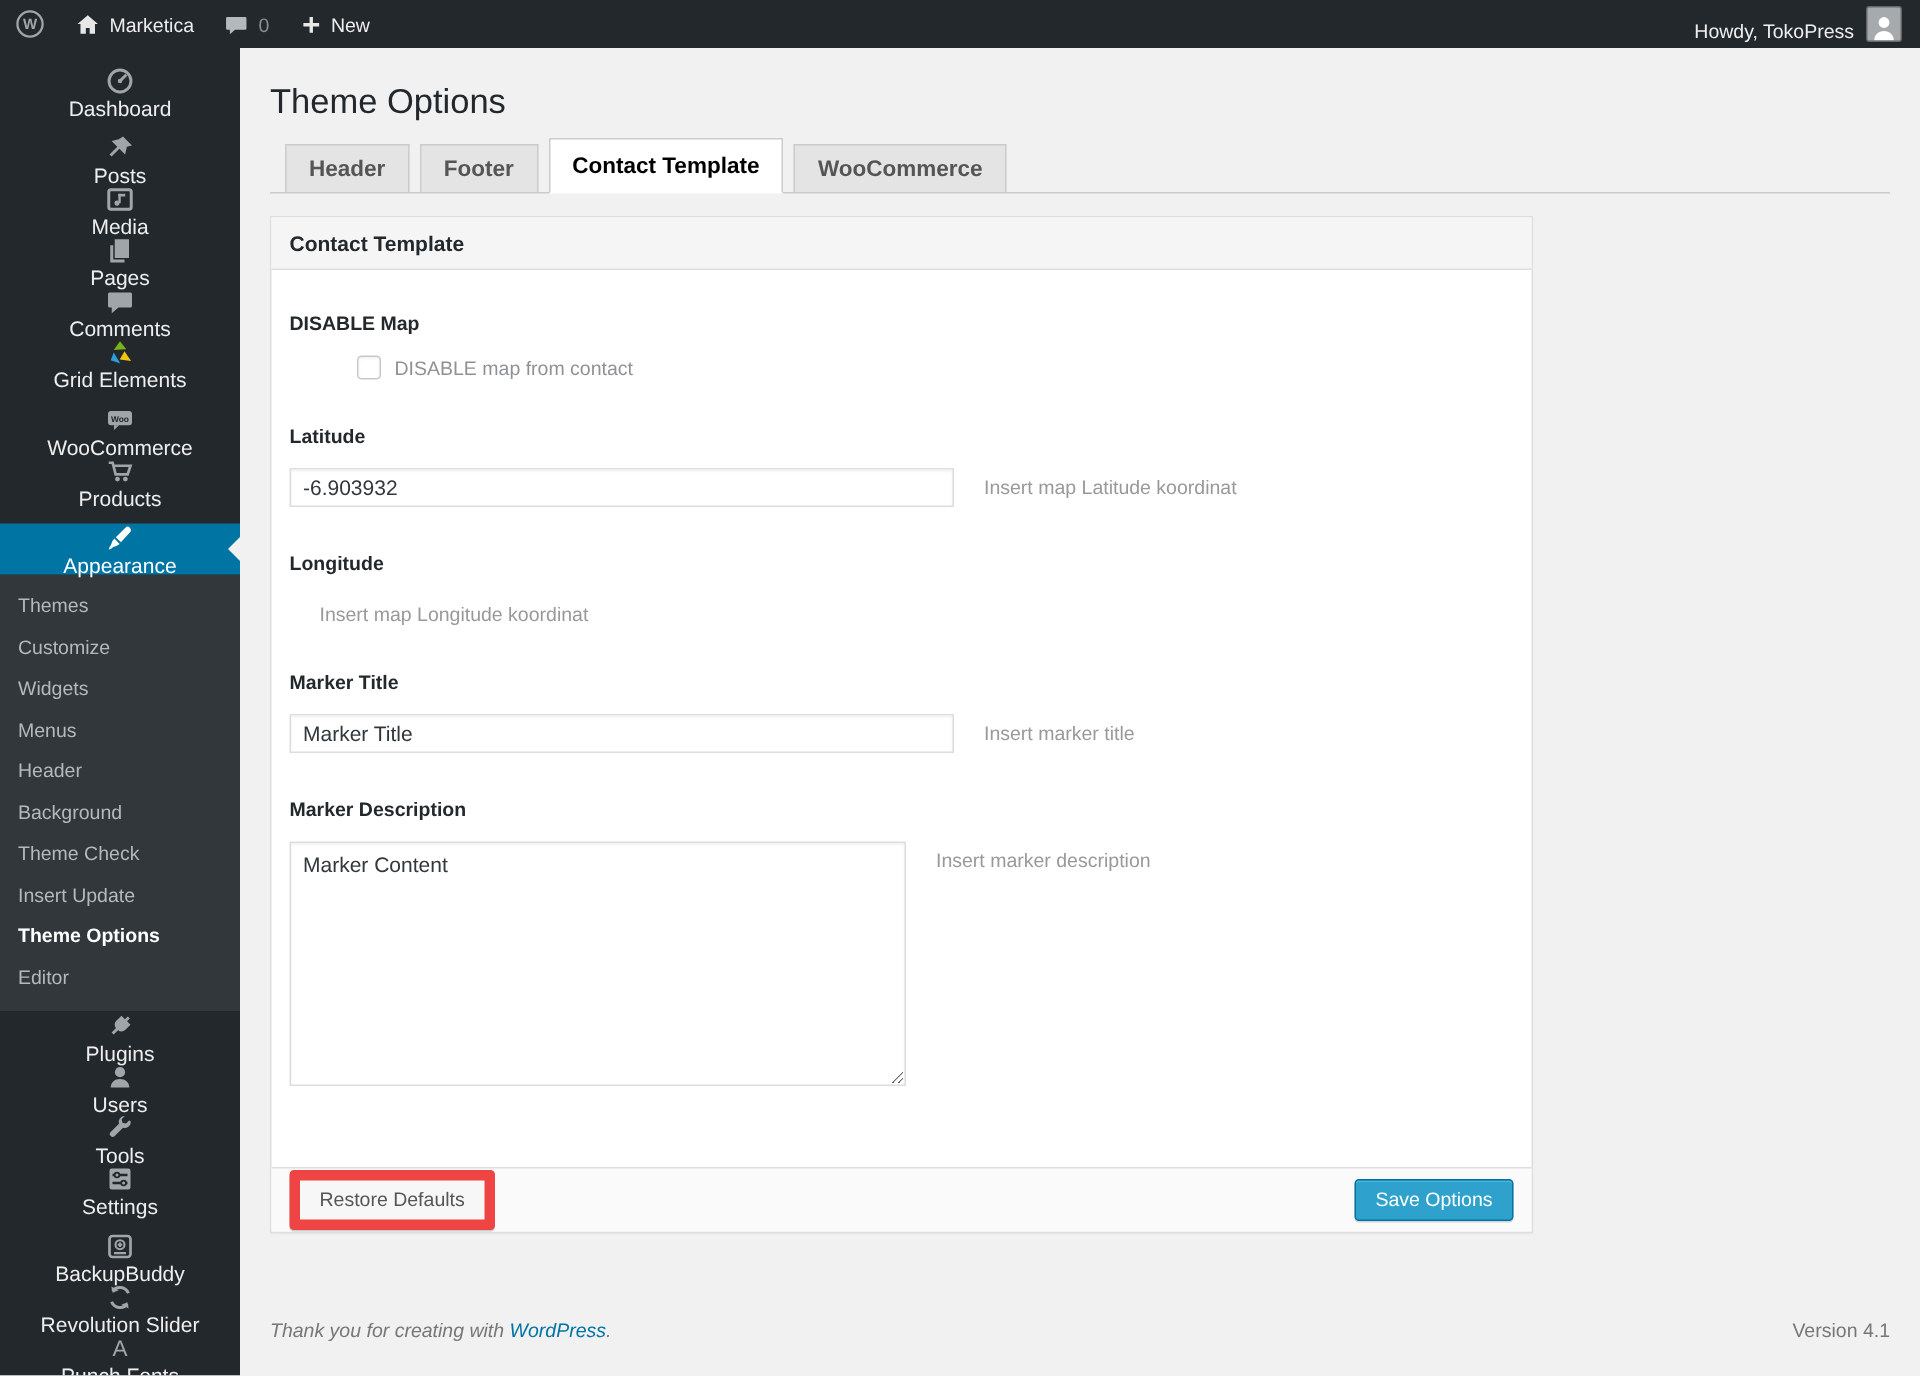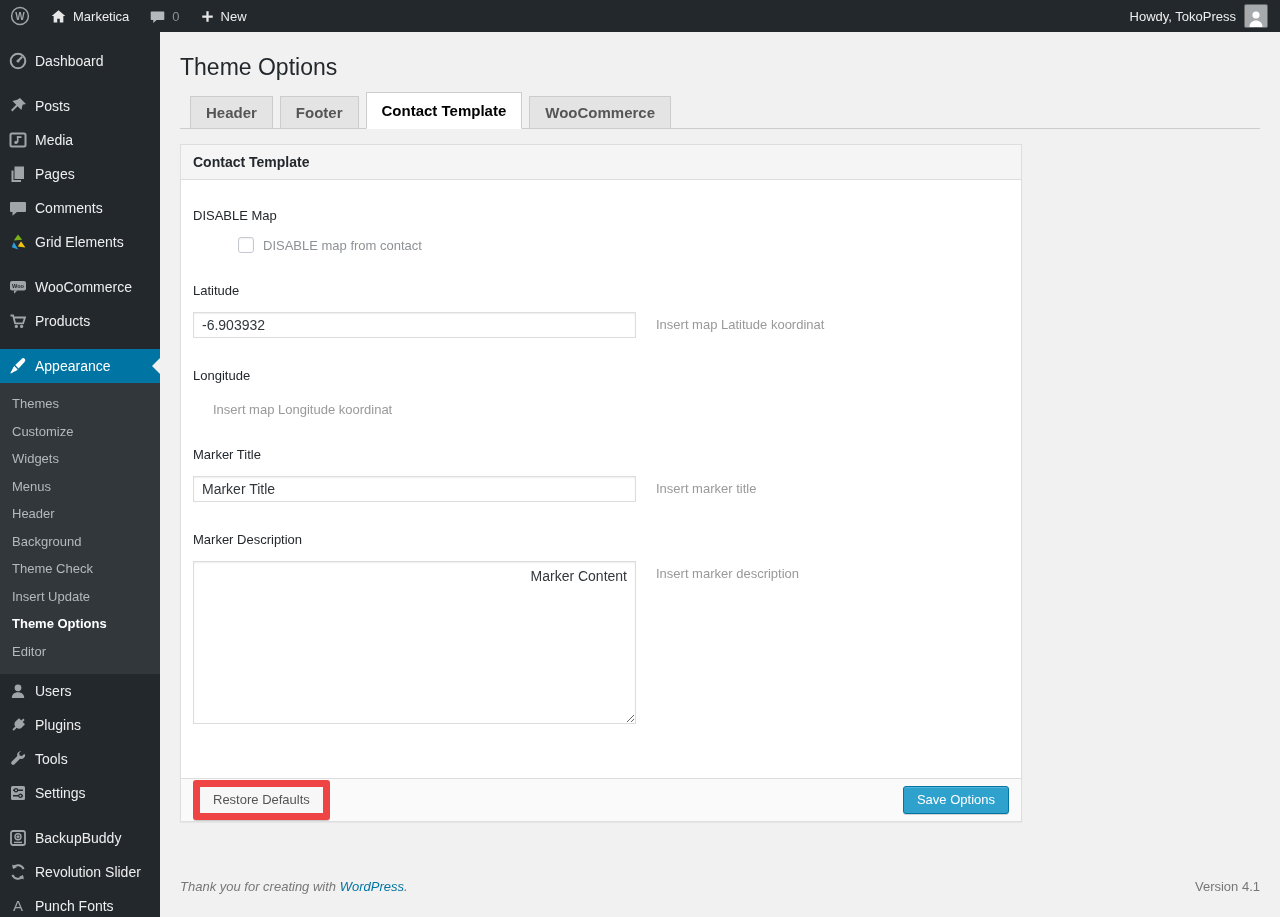--- a/index.html
+++ b/index.html
@@ -7,49 +7,49 @@
   body {
     font-family:"Liberation Sans", sans-serif;
     background:#f1f1f1; color:#444;
     position:relative; overflow:hidden;
   }
   
   .admin-bar{position:absolute;top:0;left:0;right:0;height:32px;background:#23282d;display:flex;align-items:center;justify-content:space-between;color:#eee;font-size:13px;z-index:30;}
   .ab-left,.ab-right{display:flex;align-items:center;height:100%;}
   .ab-item{display:flex;align-items:center;gap:6px;padding:0 10px;height:100%;cursor:pointer;}
   .ab-item .num{color:#8c8f94;}
-  .howdy{display:flex;align-items:center;gap:8px;padding:0 12px;cursor:pointer;}
+  .howdy{display:flex;align-items:flex-end;gap:8px;padding:0 12px;cursor:pointer;}
   .avatar{width:24px;height:24px;background:#a7aaad;border:1px solid #666;border-radius:2px;display:flex;align-items:flex-end;justify-content:center;overflow:hidden;}
   
   .side-menu{position:absolute;top:32px;left:0;width:160px;bottom:0;background:#23282d;color:#eee;font-size:14px;z-index:20;}
   .menu-pad{height:12px;}
   .menu-sep{height:11px;}
-  .menu-item{display:flex;align-items:center;height:34px;cursor:pointer;position:relative;}
+  .menu-item{display:flex;align-items:center;height:34px;cursor:pointer;position:relative;flex-direction:column;}
   .menu-item .mi{width:35px;display:flex;justify-content:center;align-items:center;flex:none;}
   .menu-item .ml{white-space:nowrap;}
   .menu-item.active{background:#0074a2;color:#fff;font-weight:400;}
   .menu-item.active::after{content:"";position:absolute;right:0;top:50%;margin-top:-8px;border:8px solid transparent;border-right-color:#f1f1f1;}
   .submenu{background:#32373c;padding:7px 0 9px;}
   .submenu-item{padding:7px 12px;font-size:13px;line-height:13.5px;color:#b4b9be;cursor:pointer;white-space:nowrap;}
   .submenu-item.current{color:#fff;font-weight:bold;}
   .icon svg{display:block;}
   
   .content{position:absolute;top:32px;left:160px;right:0;bottom:0;background:#f1f1f1;padding:0 20px;}
   .page-title{font-size:23px;font-weight:400;color:#23282d;padding:21px 0 10px;line-height:29px;}
   .nav-tabs{display:flex;align-items:flex-end;border-bottom:1px solid #ccc;padding-left:10px;}
   .nav-tab{background:#e4e4e4;border:1px solid #ccc;border-bottom:none;color:#555;font-size:15px;font-weight:600;padding:7px 15px;margin-right:7px;cursor:pointer;line-height:17px;}
   .nav-tab.active{background:#fff;color:#000;font-weight:700;padding:9px 15px 9px;margin-bottom:-1px;border-bottom:1px solid #fff;}
   .panel{margin-top:15px;width:842px;background:#fff;border:1px solid #dedede;box-shadow:0 1px 1px rgba(0,0,0,.04);}
   .panel-header{background:#f5f5f5;border-bottom:1px solid #ddd;padding:9px 12px;font-size:14px;font-weight:bold;color:#23282d;}
   .panel-body{padding:28px 12px 54px;}
   .field-group{margin-bottom:30px;}
-  .field-label{font-size:13px;font-weight:normal;color:#23282d;margin-bottom:14px;}
+  .field-label{font-size:13px;font-weight:bold;color:#23282d;margin-bottom:14px;}
   .field-row{display:flex;align-items:flex-start;}
   .text-input{width:443px;height:26px;border:1px solid #ddd;box-shadow:inset 0 1px 2px rgba(0,0,0,.07);font-size:14px;padding:2px 8px;color:#32373c;background:#fff;font-family:inherit;outline:none;}
-  .area-input{width:443px;height:163px;border:1px solid #ddd;box-shadow:inset 0 1px 2px rgba(0,0,0,.07);font-size:14px;padding:6px 8px;color:#32373c;background:#fff;font-family:inherit;resize:vertical;outline:none;text-align:right;}
+  .area-input{width:411px;height:163px;border:1px solid #ddd;box-shadow:inset 0 1px 2px rgba(0,0,0,.07);font-size:14px;padding:6px 8px;color:#32373c;background:#fff;font-family:inherit;resize:vertical;outline:none;}
   .helper{margin-left:20px;font-size:13px;color:#999;padding-top:5px;}
   .check-row{display:flex;align-items:center;padding-left:45px;}
   .checkbox{appearance:none;-webkit-appearance:none;width:16px;height:16px;background:#fff;border:1px solid #c5c9cd;border-radius:3px;box-shadow:inset 0 1px 2px rgba(0,0,0,.06);margin-right:9px;cursor:pointer;}
   .check-label{font-size:13px;color:#8e9296;}
   .panel-footer{background:#fafafa;border-top:1px solid #ddd;padding:9px 12px;display:flex;justify-content:space-between;align-items:center;height:43px;}
   .btn{font-size:13px;border-radius:3px;padding:5px 13px;cursor:pointer;font-family:inherit;line-height:16px;}
   .btn-secondary{background:#f7f7f7;border:7px solid #ef4444;color:#555;box-shadow:0 1px 0 #ccc;}
   .btn-primary{background:#2ea2cc;border:1px solid #0074a2;color:#fff;box-shadow:inset 0 1px 0 rgba(120,200,230,.5),0 1px 0 rgba(0,0,0,.15);}
   .page-footer{display:flex;justify-content:space-between;align-items:center;margin-top:57px;font-size:13px;color:#777;}
   .thanks{font-style:italic;}
@@ -218,34 +218,34 @@
     <div class="submenu-item">Background</div>
     <div class="submenu-item">Theme Check</div>
     <div class="submenu-item">Insert Update</div>
     <div class="submenu-item current">Theme Options</div>
     <div class="submenu-item">Editor</div>
   </div>
 
   <div class="menu-item">
     <span class="mi icon">
       <svg width="20" height="20" viewBox="0 0 20 20">
+          <path fill="#a0a5aa" d="M11 3.2l2.3 2.3 1.9-1.9 1.4 1.4-1.9 1.9 2.3 2.3-3.2 3.2c-1.6 1.6-3.7 1.6-5.1.4l-2.9 2.9-1.4-1.4 2.9-2.9c-1.2-1.4-1.2-3.5.4-5.1z"></path>
+        </svg>
+    </span>
+    <span class="ml">Plugins</span>
+  </div>
+
+  <div class="menu-item">
+    <span class="mi icon">
+      <svg width="20" height="20" viewBox="0 0 20 20">
           <circle cx="10" cy="6.8" r="3.4" fill="#a0a5aa"></circle>
           <path fill="#a0a5aa" d="M3.8 17c0-3.6 2.8-5.7 6.2-5.7s6.2 2.1 6.2 5.7z"></path>
         </svg>
     </span>
     <span class="ml">Users</span>
-  </div>
-
-  <div class="menu-item">
-    <span class="mi icon">
-      <svg width="20" height="20" viewBox="0 0 20 20">
-          <path fill="#a0a5aa" d="M11 3.2l2.3 2.3 1.9-1.9 1.4 1.4-1.9 1.9 2.3 2.3-3.2 3.2c-1.6 1.6-3.7 1.6-5.1.4l-2.9 2.9-1.4-1.4 2.9-2.9c-1.2-1.4-1.2-3.5.4-5.1z"></path>
-        </svg>
-    </span>
-    <span class="ml">Plugins</span>
   </div>
 
   <div class="menu-item">
     <span class="mi icon">
       <svg width="20" height="20" viewBox="0 0 20 20">
           <path fill="#a0a5aa" d="M17.2 6a4 4 0 0 1-5.2 3.8l-5.5 5.5a1.9 1.9 0 1 1-2.7-2.7l5.5-5.5A4 4 0 0 1 13.2 2l-2.1 2.1.5 2.4 2.4.5L16.1 5c.7.2 1.1.5 1.1 1z"></path>
         </svg>
     </span>
     <span class="ml">Tools</span>
   </div>

